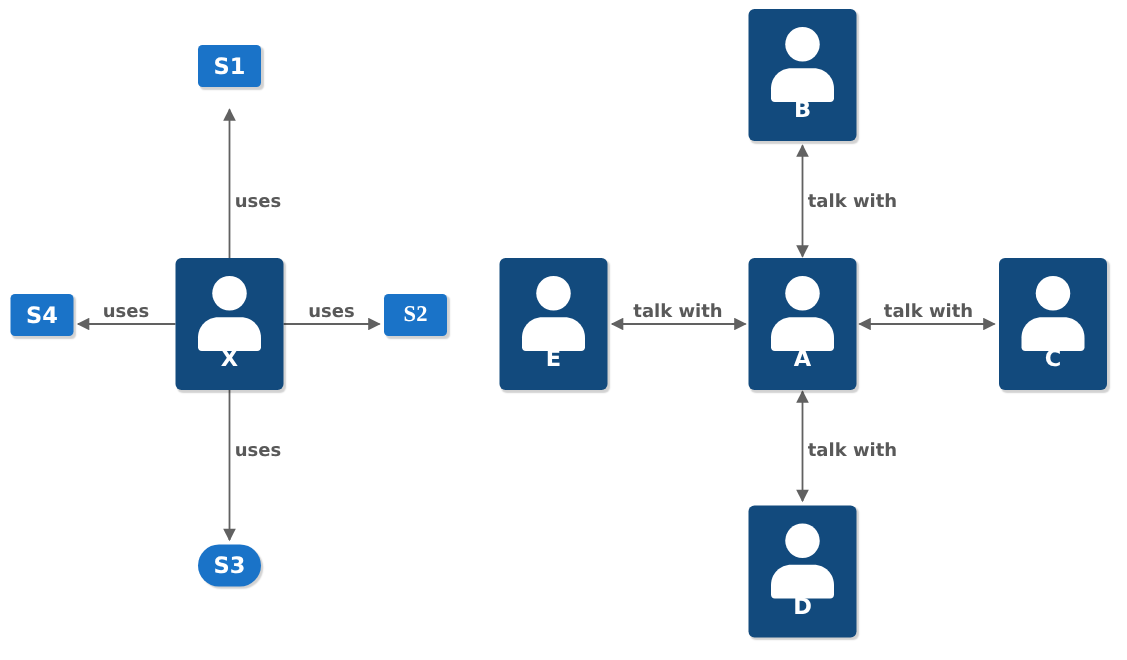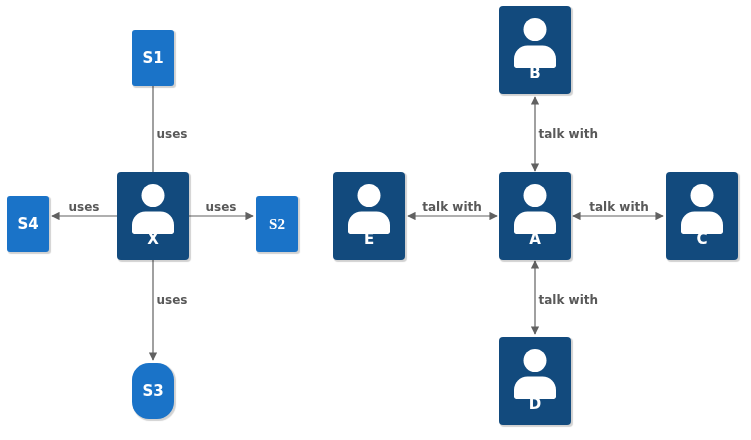--- a/index.html
+++ b/index.html
@@ -19,21 +19,21 @@
     box-shadow: 1.5px 1.5px 1px rgba(0,0,0,0.18);
   }
   .person-icon { position: absolute; left: 0; top: 0; width: 72px; height: 88px; display: block; }
   .person-label {
     position: absolute; left: 0; right: 0; top: 60px;
     text-align: center;
     color: var(--node-label-color, #ffffff);
     font-size: 15px; font-weight: bold; line-height: 15px;
   }
   .service {
-    width: 42px; height: 56px;
+    width: 42px; height: 28px;
     background: var(--service-node-fill, #1a73c8);
     border-radius: 3px;
     box-shadow: 1.5px 1.5px 1px rgba(0,0,0,0.18);
     display: flex; align-items: center; justify-content: center;
   }
   .service-label {
     color: var(--node-label-color, #ffffff);
     font-size: 15px; font-weight: bold;
   }
   svg.edges { position: absolute; left: 0; top: 0; }

